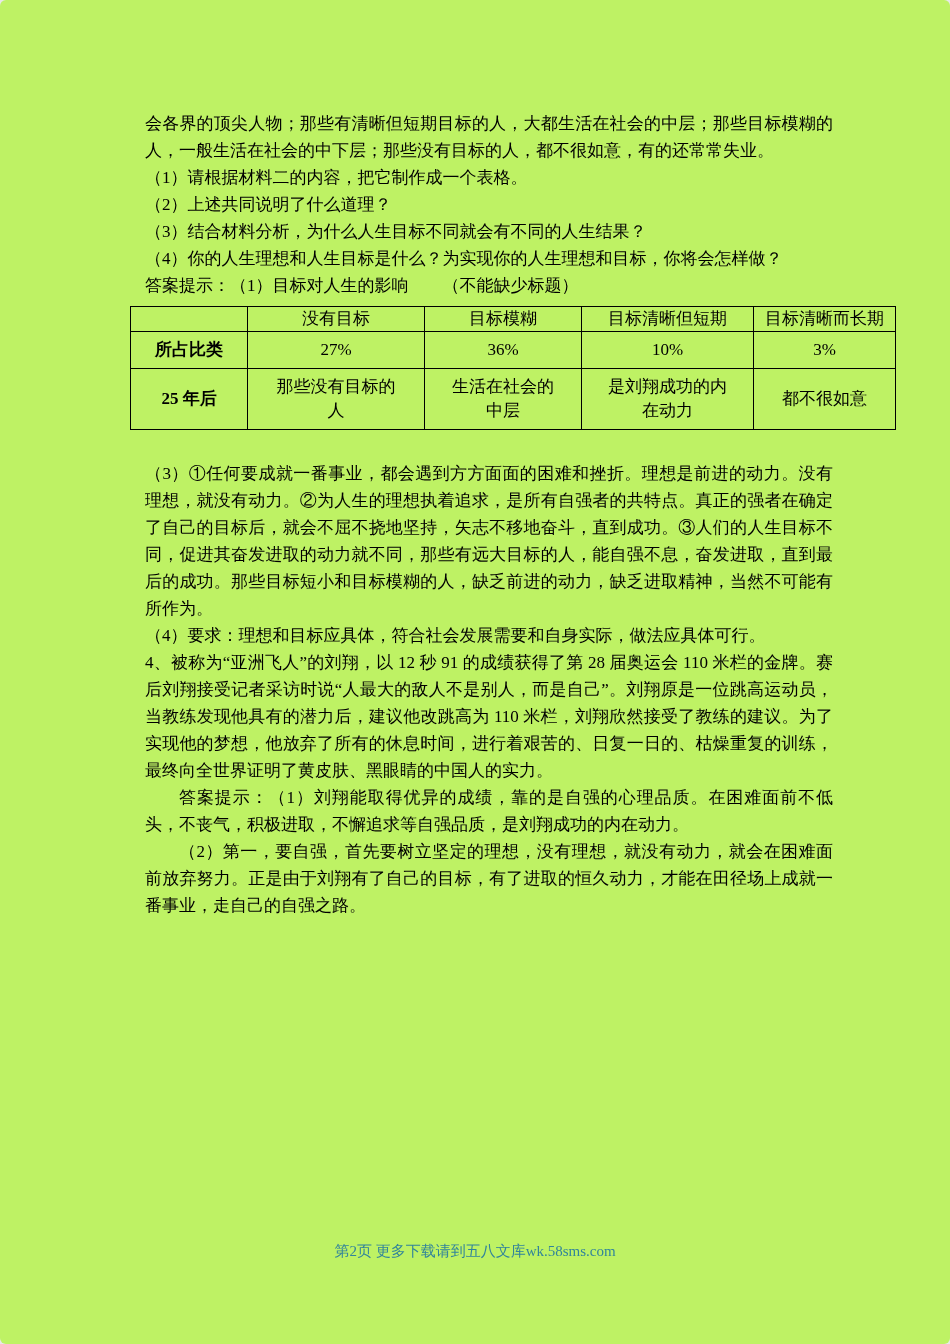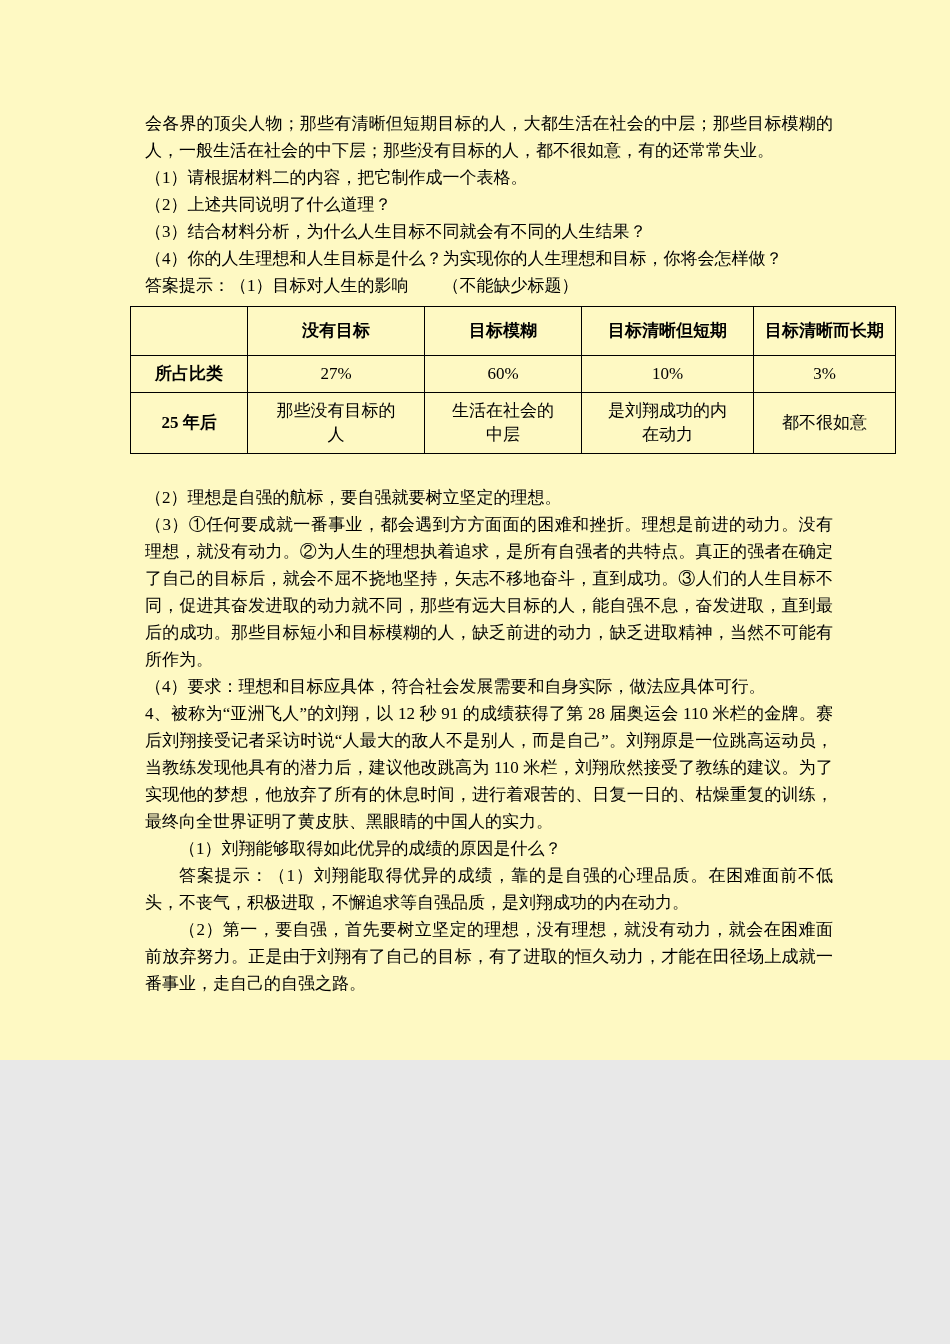--- a/index.html
+++ b/index.html
@@ -1,24 +1,25 @@
 <!DOCTYPE html>
 <html><head>
 <meta charset="utf-8">
 <style>
   html, body { margin: 0; padding: 0; background: #e8e8e8; }
   .page {
     position: relative;
     width: 950px;
-    height: 1060px;
+    height: 1344px;
     margin: 0 auto;
-    background: #fef9c3;
+    background: #bef264;
     font-family: "Liberation Serif", "DejaVu Serif", serif;
     color: #000000;
     overflow: hidden;
+    border-radius: 6px;
   }
   .content {
     position: absolute;
     left: 145px;
     top: 110px;
     width: 688px;
     font-size: 17px;
     line-height: 27px;
     text-align: justify;
   }
@@ -32,21 +33,21 @@
     margin: 7px 0 30px -15px;
     font-size: 17px;
     line-height: 24px;
   }
   table.answer-table td {
     border: 1.5px solid #000000;
     text-align: center;
     vertical-align: middle;
     padding: 6px 24px;
   }
-  table.answer-table td.hdr { font-weight: bold; padding: 12px 8px; }
+  table.answer-table td.hdr { font-weight: normal; padding: 0 8px; }
   table.answer-table td.rowlabel { font-weight: bold; text-align: center; }
   .col0 { width: 100px; }
   .col1 { width: 160px; }
   .col2 { width: 140px; }
   .col3 { width: 155px; }
   .col4 { width: 125px; }
   .footer {
     position: absolute;
     left: 0;
     top: 1242px;
@@ -76,40 +77,38 @@
         <tr>
           <td class="hdr col0"></td>
           <td class="hdr col1">没有目标</td>
           <td class="hdr col2">目标模糊</td>
           <td class="hdr col3">目标清晰但短期</td>
           <td class="hdr col4">目标清晰而长期</td>
         </tr>
         <tr>
           <td class="rowlabel">所占比类</td>
           <td>27%</td>
-          <td>60%</td>
+          <td>36%</td>
           <td>10%</td>
           <td>3%</td>
         </tr>
         <tr>
           <td class="rowlabel">25 年后</td>
           <td>那些没有目标的人</td>
           <td>生活在社会的中层</td>
           <td>是刘翔成功的内在动力</td>
           <td>都不很如意</td>
         </tr>
       </tbody>
     </table>
 
-    <p>（2）理想是自强的航标，要自强就要树立坚定的理想。</p>
     <p>（3）①任何要成就一番事业，都会遇到方方面面的困难和挫折。理想是前进的动力。没有理想，就没有动力。②为人生的理想执着追求，是所有自强者的共特点。真正的强者在确定了自己的目标后，就会不屈不挠地坚持，矢志不移地奋斗，直到成功。③人们的人生目标不同，促进其奋发进取的动力就不同，那些有远大目标的人，能自强不息，奋发进取，直到最后的成功。那些目标短小和目标模糊的人，缺乏前进的动力，缺乏进取精神，当然不可能有所作为。</p>
     <p class="gap-before">（4）要求：理想和目标应具体，符合社会发展需要和自身实际，做法应具体可行。</p>
 
     <p class="gap-before">4、被称为“亚洲飞人”的刘翔，以 12 秒 91 的成绩获得了第 28 届奥运会 110 米栏的金牌。赛后刘翔接受记者采访时说“人最大的敌人不是别人，而是自己”。刘翔原是一位跳高运动员，当教练发现他具有的潜力后，建议他改跳高为 110 米栏，刘翔欣然接受了教练的建议。为了实现他的梦想，他放弃了所有的休息时间，进行着艰苦的、日复一日的、枯燥重复的训练，最终向全世界证明了黄皮肤、黑眼睛的中国人的实力。</p>
-    <p class="indent">（1）刘翔能够取得如此优异的成绩的原因是什么？</p>
     <p class="indent">答案提示：（1）刘翔能取得优异的成绩，靠的是自强的心理品质。在困难面前不低头，不丧气，积极进取，不懈追求等自强品质，是刘翔成功的内在动力。</p>
     <p class="indent">（2）第一，要自强，首先要树立坚定的理想，没有理想，就没有动力，就会在困难面前放弃努力。正是由于刘翔有了自己的目标，有了进取的恒久动力，才能在田径场上成就一番事业，走自己的自强之路。</p>
 
   </div>
 
   <div class="footer">
     <span>第2页</span><span> 更多下载请到五八文库</span><span>wk.58sms.com</span>
   </div>
 </div>
 

